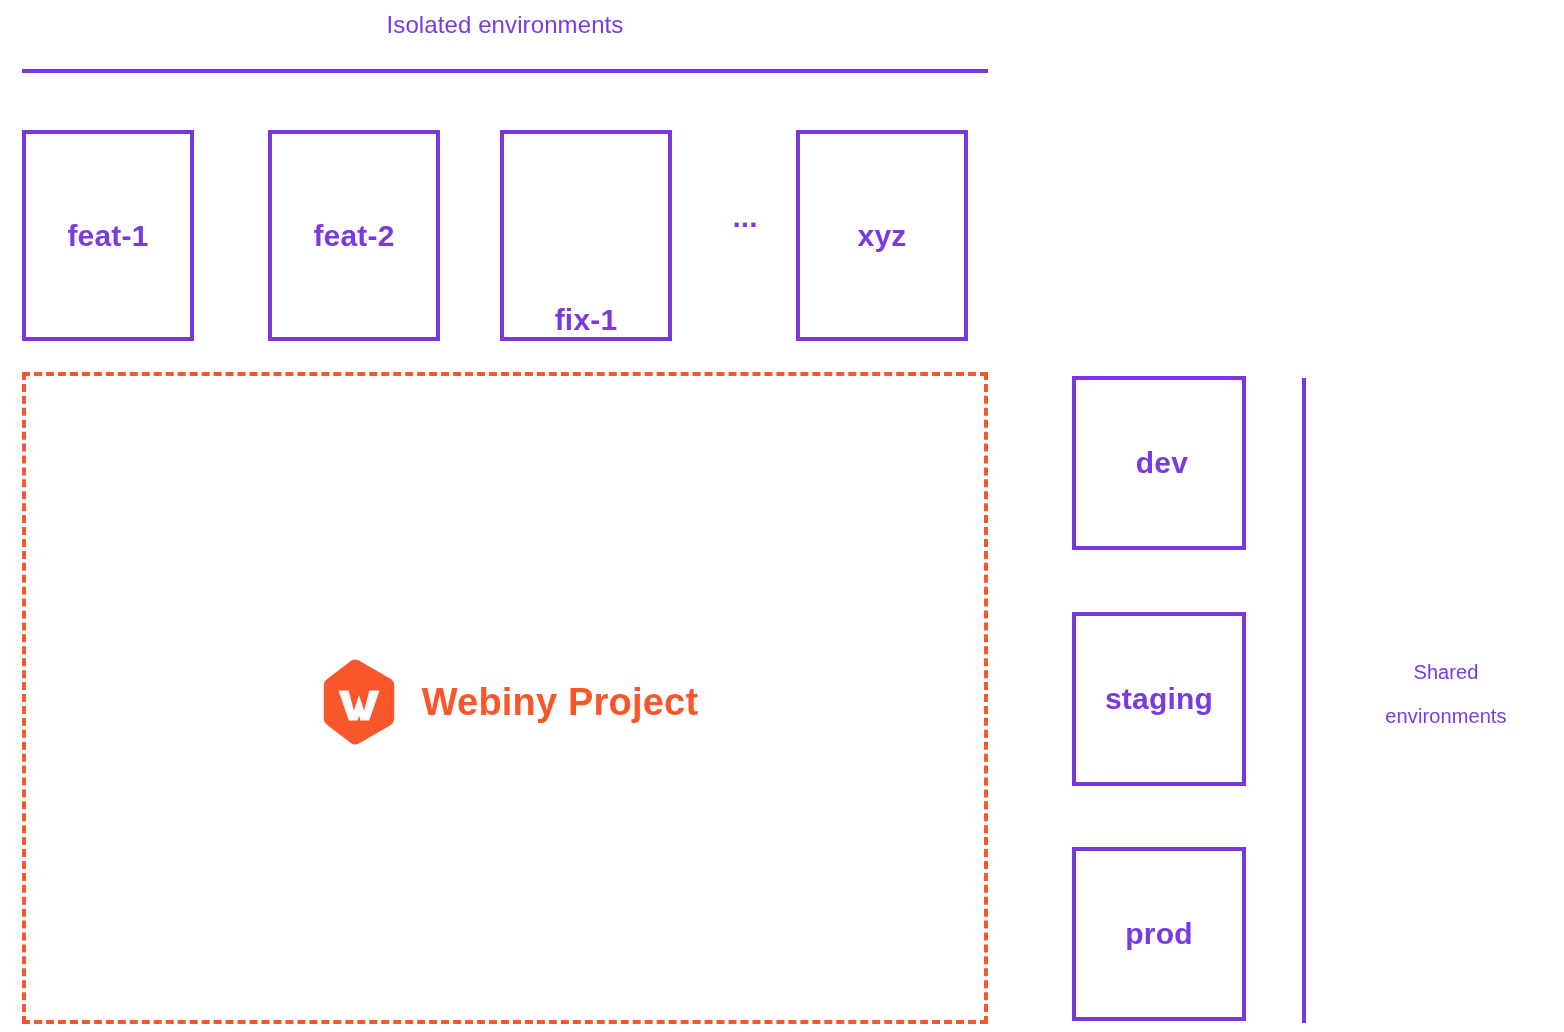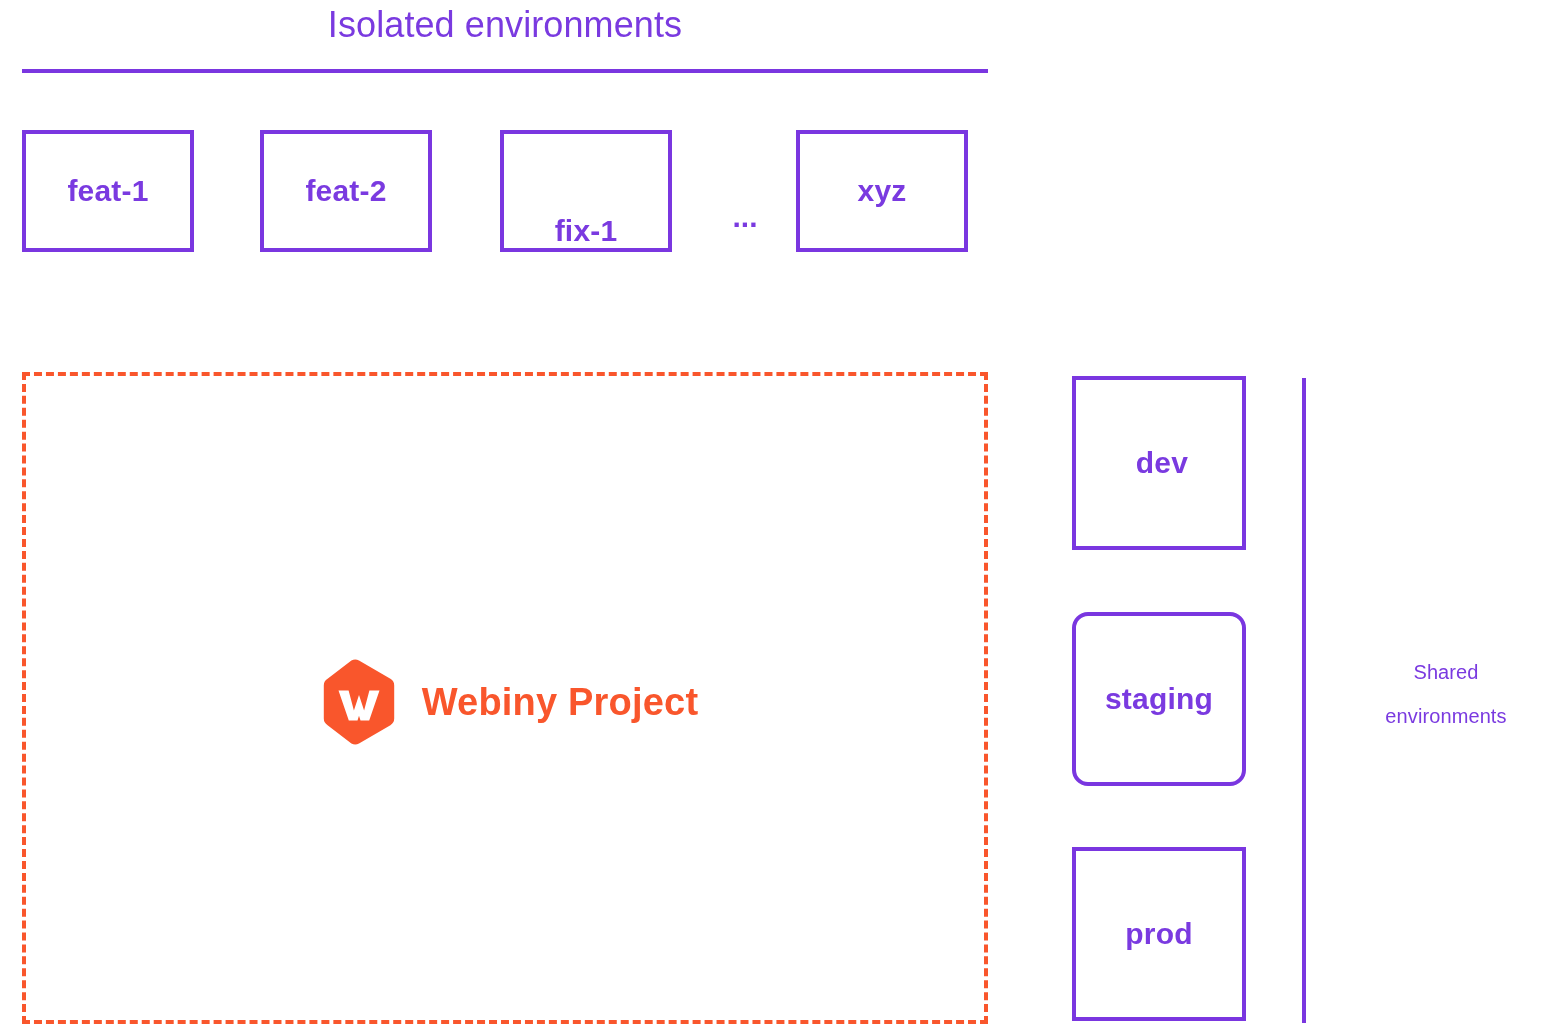--- a/index.html
+++ b/index.html
@@ -22,21 +22,21 @@
   }
 
   
   .isolated-title {
     position: absolute;
     left: 22px;
     top: 8px;
     width: 966px;
     text-align: center;
     color: #7a3ae0;
-    font-size: 36px;
+    font-size: 24px;
     font-weight: 400;
     line-height: 34px;
     letter-spacing: 0.1px;
     white-space: nowrap;
   }
 
   .isolated-rule {
     position: absolute;
     left: 22px;
     top: 69px;
@@ -58,23 +58,23 @@
   .env-box > .env-label {
     color: #7a3ae0;
     font-size: 30px;
     font-weight: 700;
     line-height: 34px;
     letter-spacing: 0.2px;
     white-space: nowrap;
   }
 
   
-  .iso-row-box { top: 130px; width: 172px; height: 122px; }
+  .iso-row-box { top: 130px; width: 172px; height: 211px; }
   .iso-1 { left: 22px; }
-  .iso-2 { left: 260px; }
+  .iso-2 { left: 268px; }
   .iso-3 { left: 500px; align-items: flex-end; }
   .iso-4 { left: 796px; }
 
   .ellipsis {
     position: absolute;
     left: 700px;
     top: 190px;
     width: 90px;
     height: 54px;
     display: flex;
@@ -124,21 +124,21 @@
     font-size: 38px;
     font-weight: 700;
     letter-spacing: 0.2px;
     line-height: 44px;
     white-space: nowrap;
   }
 
   
   .shared-box { left: 1072px; width: 174px; height: 174px; }
   .shared-dev     { top: 376px; padding-left: 6px; }
-  .shared-staging { top: 612px; border-radius: 16px; }
+  .shared-staging { top: 612px; }
   .shared-prod    { top: 847px; align-items: center; }
 
   .shared-rule {
     position: absolute;
     left: 1302px;
     top: 378px;
     width: 4px;
     height: 645px;
     background: #7a36e0;
   }

